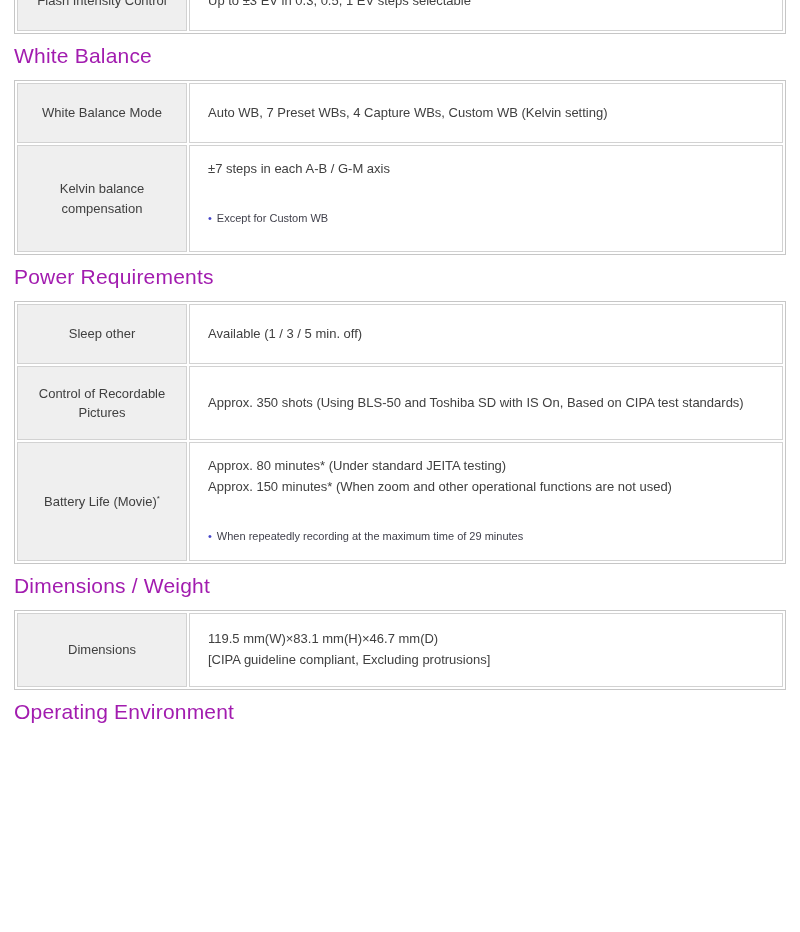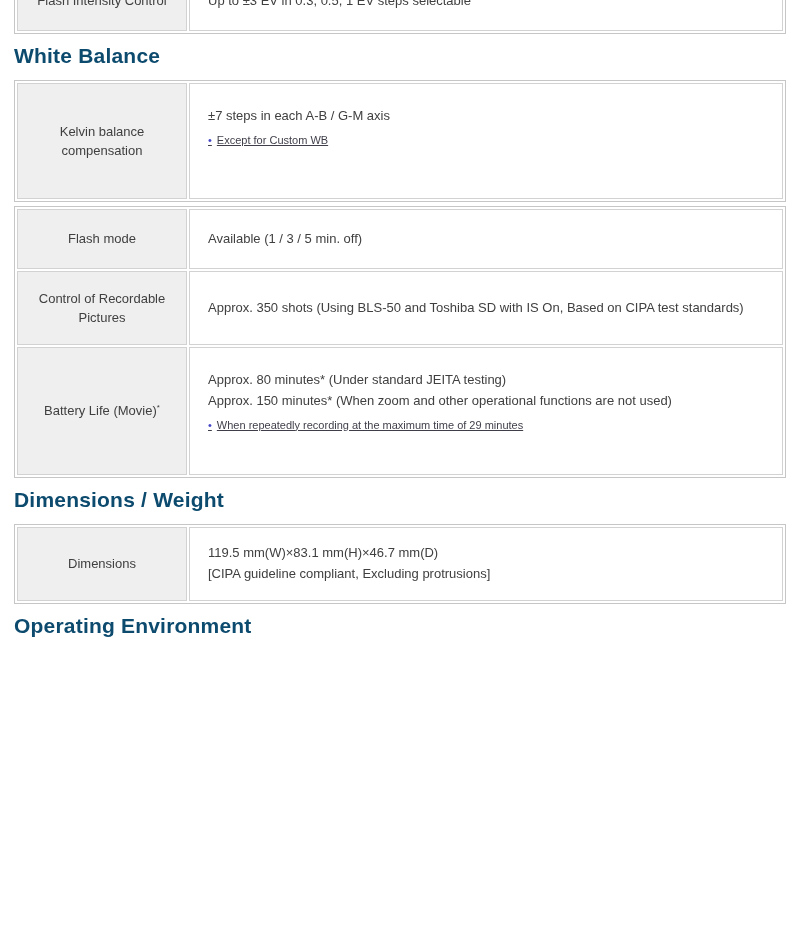--- a/index.html
+++ b/index.html
@@ -7,22 +7,22 @@
     width: 800px; height: 932px; overflow: hidden;
     background: #ffffff;
     font-family: "Liberation Sans", sans-serif;
     color: #404040;
   }
   .page { padding: 0 14px; }
   .clip-top { margin-top: -32px; }
 
   h2.section-heading {
     font-size: 21px;
-    font-weight: bold;
-    color: #0c4a6e;
+    font-weight: normal;
+    color: #a21caf;
     margin: 10px 0 12px 0;
     letter-spacing: 0.2px;
   }
 
   table.spec-table {
     width: 100%;
     border-collapse: separate;
     border-spacing: 2px;
     border: 1px solid #c6c6c6;
     background: #ffffff;
@@ -41,29 +41,28 @@
     padding: 6px 10px;
     line-height: 1.5;
   }
   td.value {
     padding: 6px 18px;
     vertical-align: middle;
     line-height: 1.6;
   }
   td.value.top {
     vertical-align: top;
-    padding-top: 22px;
+    padding-top: 13px;
   }
   .value-line { line-height: 1.6; }
   .note {
     font-size: 11px;
     color: #3f3f4a;
-    margin-top: 6px;
+    margin-top: 31px;
     line-height: 1.4;
-    text-decoration: underline;
   }
   .note .bullet {
     color: #4444c8;
     margin-right: 5px;
     font-size: 11px;
   }
   sup.mark { font-size: 8px; color: #404040; }
 
   tr.r48 td { height: 46px; }
   tr.r60 td { height: 58px; }
@@ -83,36 +82,41 @@
         <td class="label">Flash Intensity Control</td>
         <td class="value">Up to ±3 EV in 0.3, 0.5, 1 EV steps selectable</td>
       </tr>
     </tbody>
       </table>
   </div>
 
   <h2 class="section-heading">White Balance</h2>
   <table class="spec-table">
     <tbody>
+        <tr class="r48">
+      <td class="label">White Balance Mode</td>
+      <td class="value">Auto WB, 7 Preset WBs, 4 Capture WBs, Custom WB (Kelvin setting)</td>
+    </tr>
     <tr class="r88">
       <td class="label">Kelvin balance compensation</td>
       <td class="value top">
         <div class="value-line">±7 steps in each A-B / G-M axis</div>
         <div class="note">
           <span class="bullet">•</span><span>Except for Custom WB</span>
         </div>
       </td>
     </tr>
   </tbody>
     </table>
 
+  <h2 class="section-heading">Power Requirements</h2>
   <table class="spec-table">
     <tbody>
     <tr class="r48">
-      <td class="label">Flash mode</td>
+      <td class="label">Sleep other</td>
       <td class="value">Available (1 / 3 / 5 min. off)</td>
     </tr>
     <tr class="r62">
       <td class="label">Control of Recordable Pictures</td>
       <td class="value">Approx. 350 shots (Using BLS-50 and Toshiba SD with IS On, Based on CIPA test standards)</td>
     </tr>
     <tr class="r100">
       <td class="label">
         <span>Battery Life (Movie)</span><sup class="mark">*</sup>
       </td>

